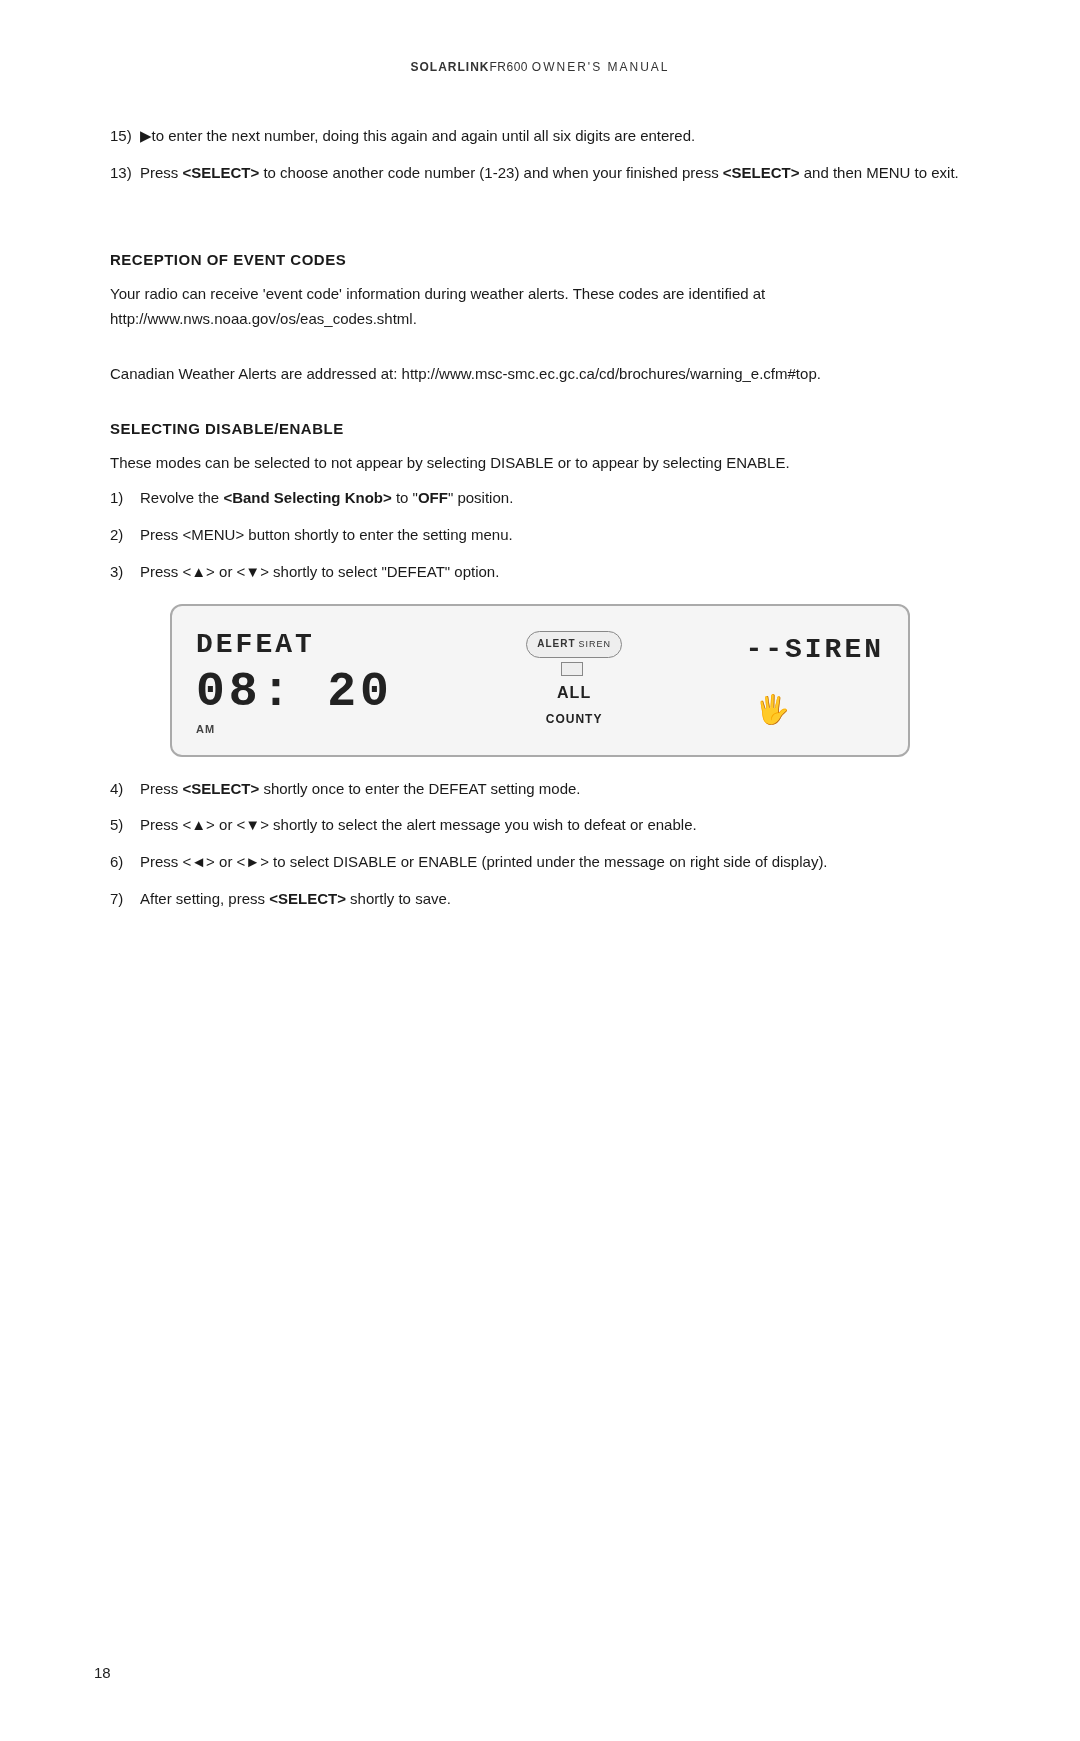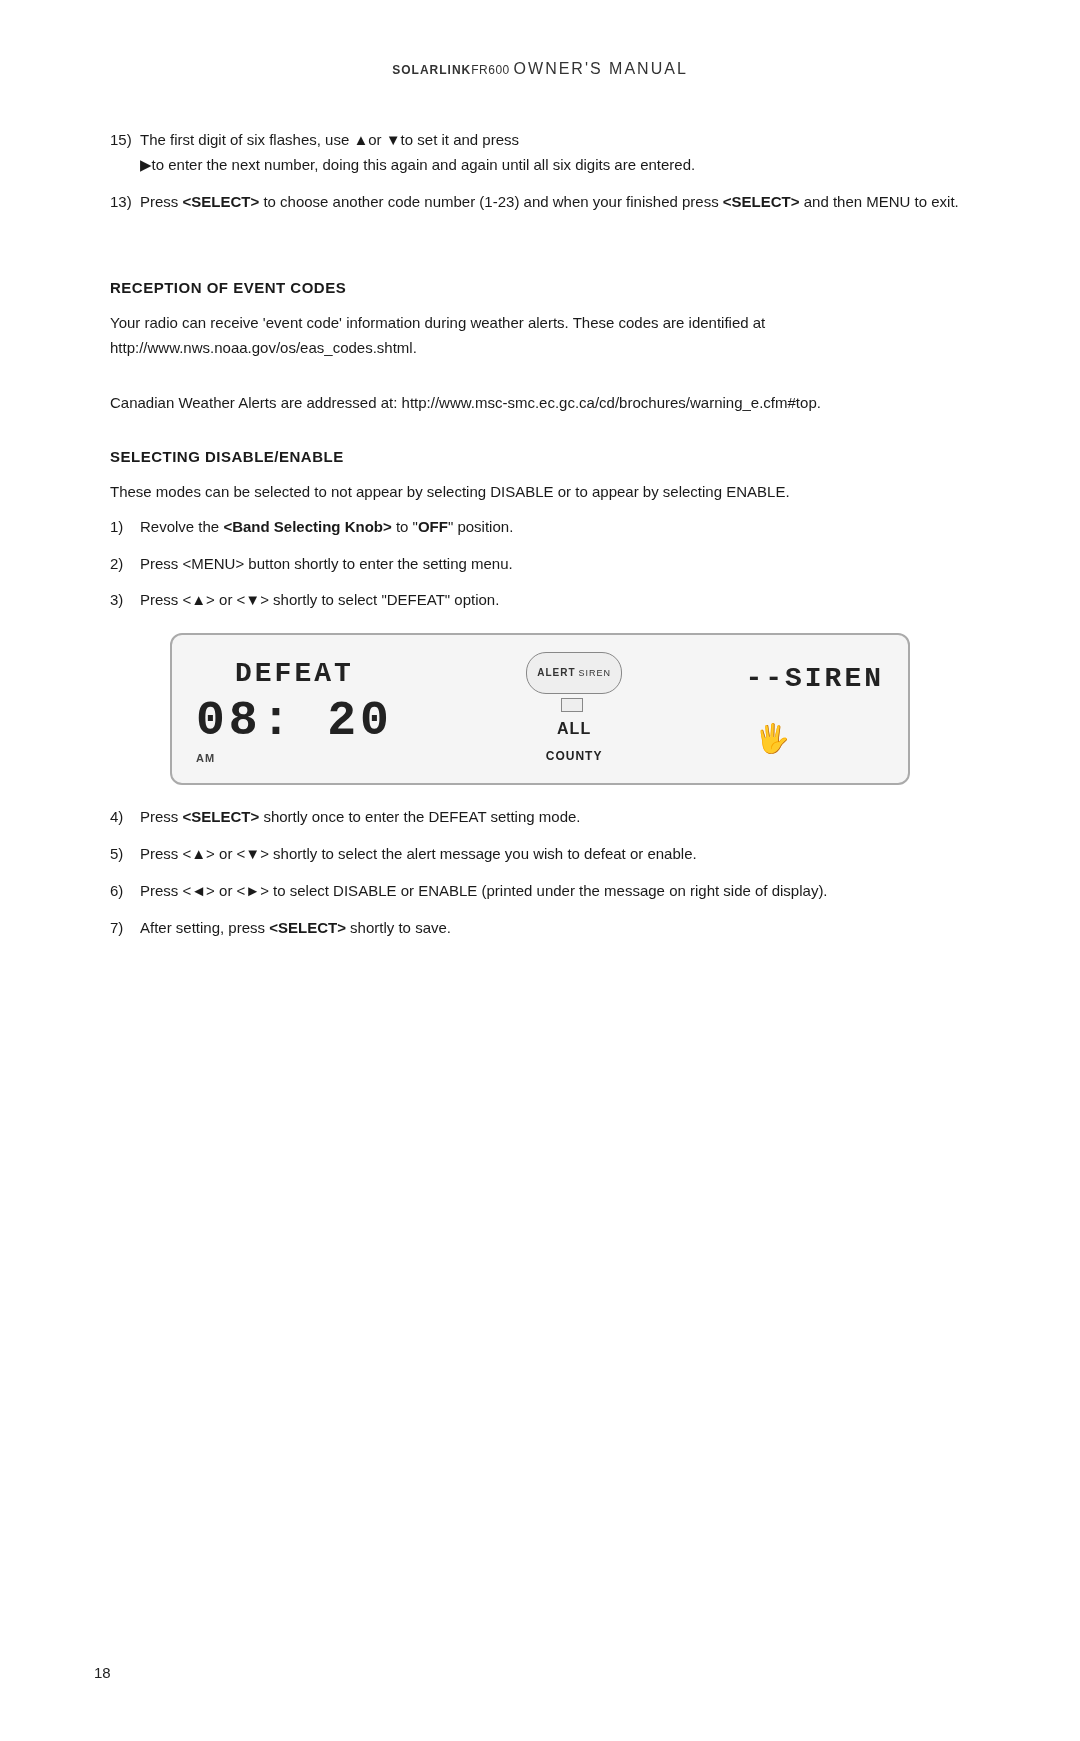--- a/index.html
+++ b/index.html
@@ -33,21 +33,21 @@
       color: #333;
     }
 
     .header .brand {
       font-weight: 900;
       font-size: 12px;
       letter-spacing: 1px;
     }
 
     .header .subtitle {
-      font-size: 16px;
+      font-size: 12px;
       font-weight: 400;
       letter-spacing: 2px;
       text-transform: uppercase;
     }
 
     .content {
       line-height: 1.65;
     }
 
     .step-item {
@@ -105,21 +105,20 @@
       display: flex;
       flex-direction: column;
     }
 
     .display-defeat {
       font-family: 'Courier New', monospace;
       font-size: 28px;
       font-weight: 700;
       letter-spacing: 3px;
       color: #222;
-      text-align: center;
     }
 
     .display-time {
       font-family: 'Courier New', monospace;
       font-size: 48px;
       font-weight: 700;
       letter-spacing: 4px;
       color: #222;
       line-height: 1;
     }
@@ -143,21 +142,21 @@
       font-family: 'Courier New', monospace;
       font-size: 28px;
       font-weight: 700;
       letter-spacing: 3px;
       color: #222;
     }
 
     .display-alert-btn {
       border: 1px solid #888;
       border-radius: 20px;
-      padding: 12px 10px;
+      padding: 4px 10px;
       font-size: 10px;
       font-weight: 700;
       letter-spacing: 1px;
       background: #eee;
       color: #333;
       display: inline-flex;
       align-items: center;
       gap: 3px;
       white-space: nowrap;
       justify-content: flex-end;
@@ -220,21 +219,20 @@
 
   <div class="header">
     <span class="brand">SOLARLINK</span><span>FR600</span>&nbsp;<span class="subtitle">OWNER'S MANUAL</span>
   </div>
 
   <div class="content">
 
     <div class="step-item">
       <span class="step-number">15)</span>
       <div>
-        <div class="step-text">The first digit of six flashes, use ▲or ▼to set it and press</div>
         <div class="step-text">▶to enter the next number, doing this again and again until all six digits are entered.</div>
       </div>
     </div>
 
     <div class="step-item">
       <span class="step-number">13)</span>
       <div class="step-text">Press <b>&lt;SELECT&gt;</b> to choose another code number (1-23) and when your finished press <b>&lt;SELECT&gt;</b> and then MENU to exit.</div>
     </div>
 
     <div class="spacer"></div>

